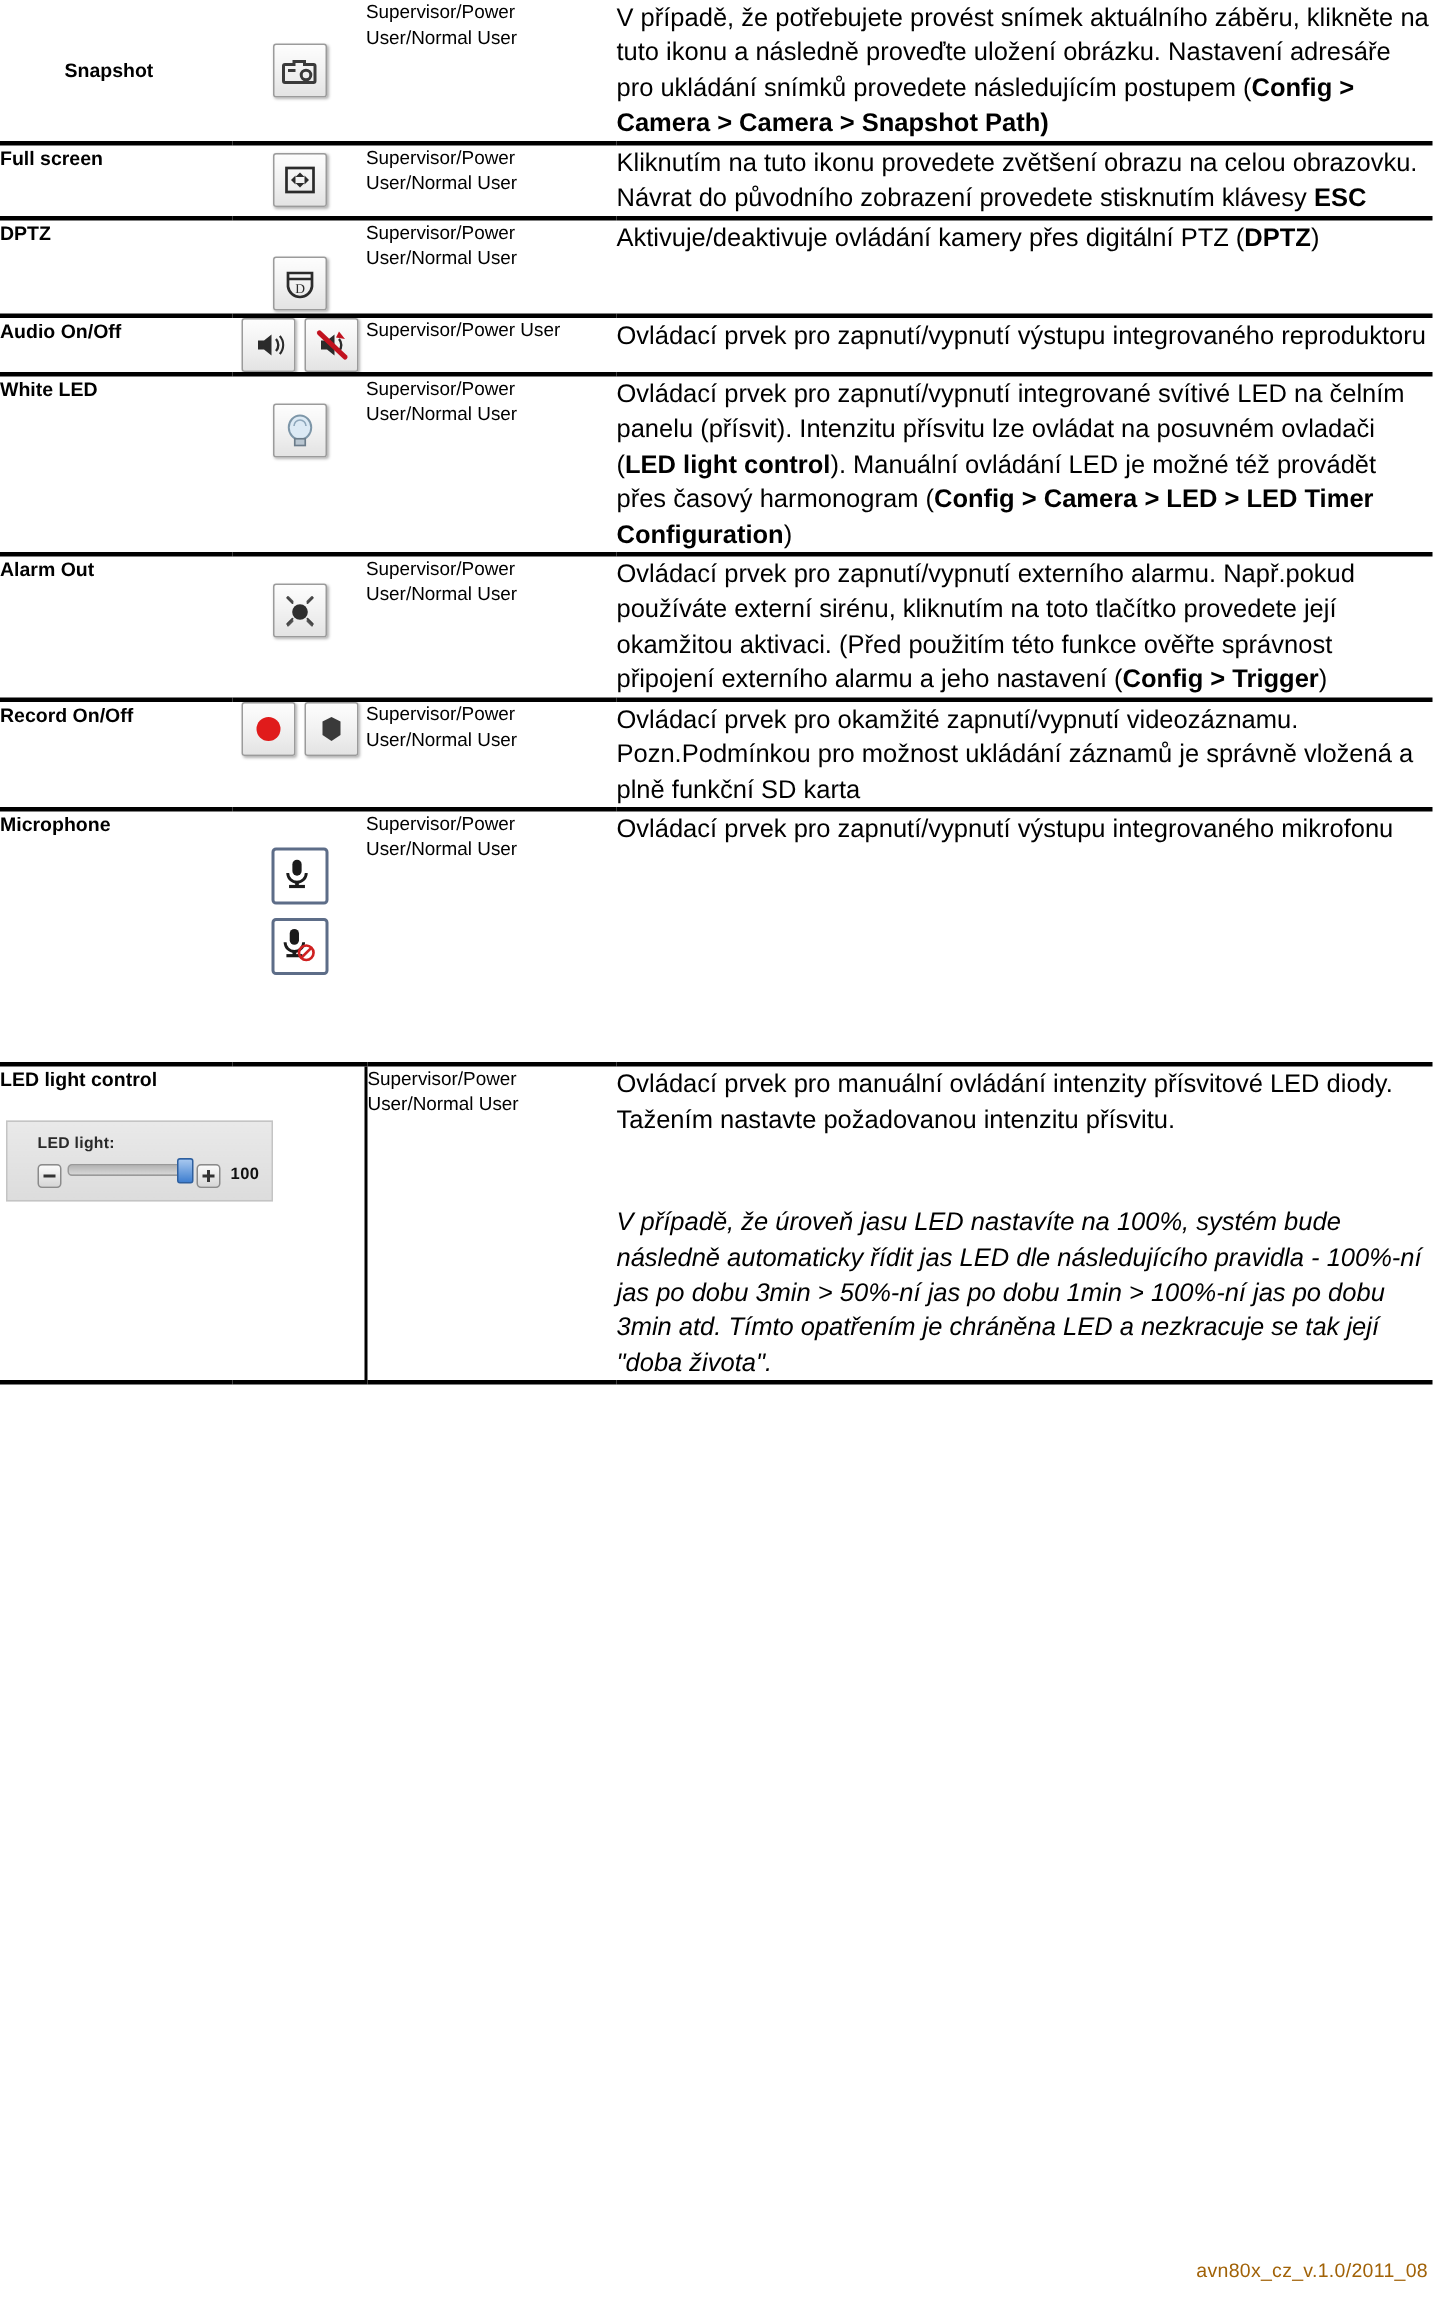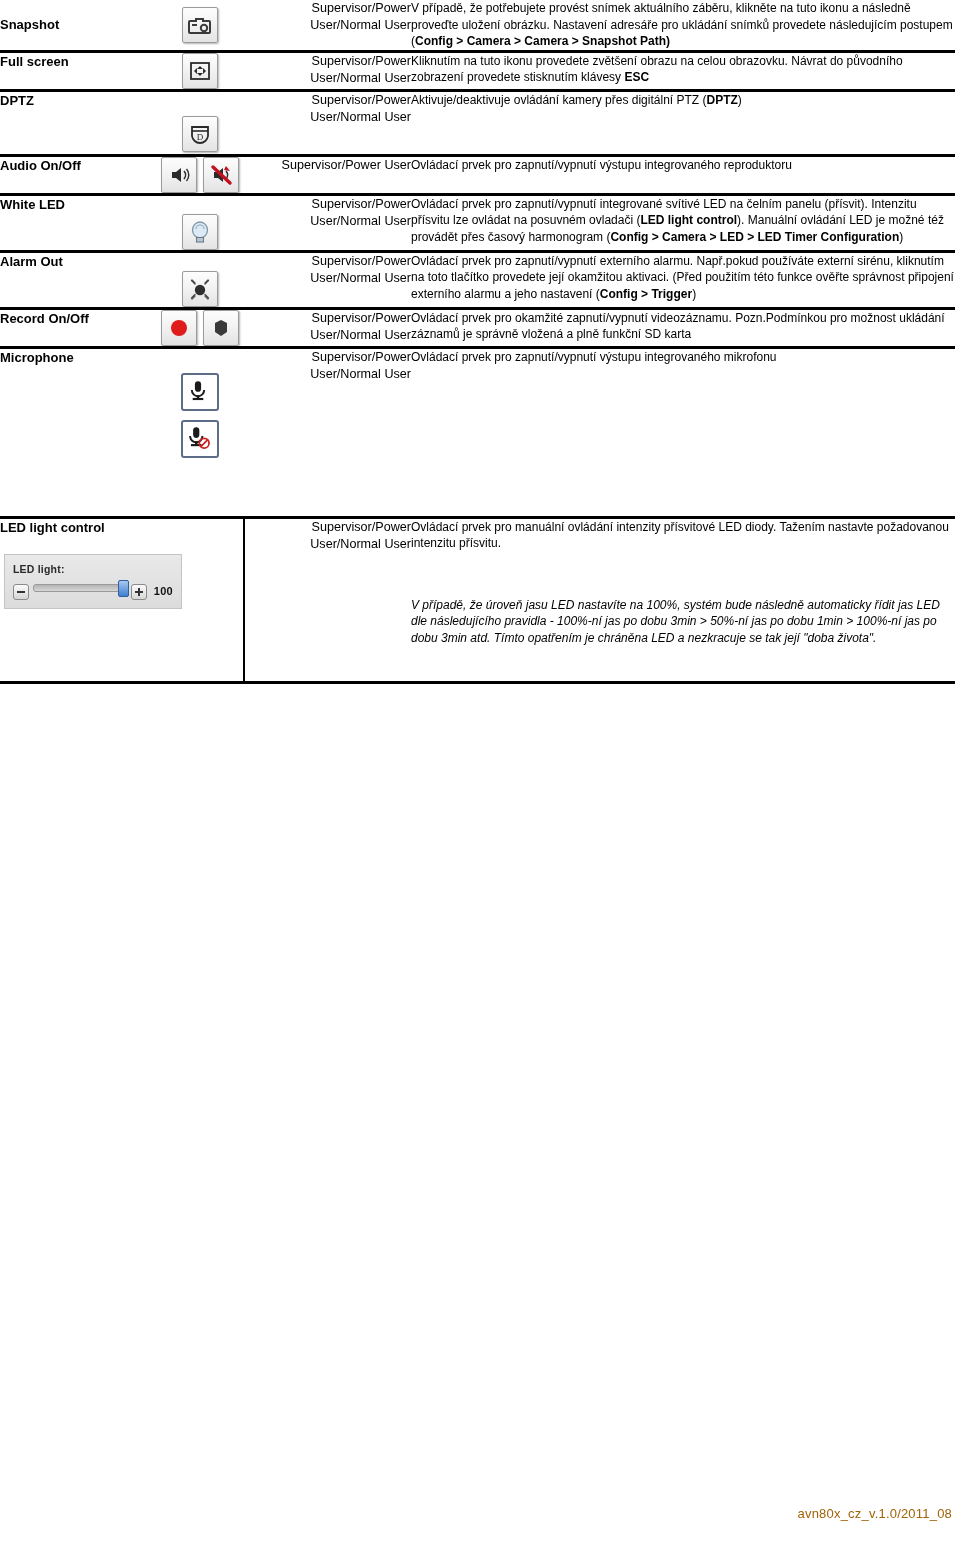--- a/index.html
+++ b/index.html
@@ -62,38 +62,37 @@
     line-height: 1.36;
   }
   .body-row > td.last { border-right: 0; }
   .body-row.thick > td { border-bottom: 3px solid #000; }
 
   td.cell-name {
     font-weight: bold;
     font-size: 13px;
     padding: 10px 6px 8px 14px;
   }
-  td.cell-name.mid { vertical-align: middle; }
+  td.cell-name.mid { vertical-align: middle; padding-left: 43px; }
 
   td.cell-icon {
     text-align: center;
     padding: 10px 4px 8px 4px;
   }
   td.cell-icon.mid { vertical-align: middle; }
 
   td.cell-avail {
     padding: 10px 6px 8px 11px;
     font-size: 12.6px;
     line-height: 1.34;
-    text-align: right;
   }
 
   td.cell-desc {
     padding: 10px 8px 10px 11px;
-    font-size: 12px;
+    font-size: 17px;
     line-height: 1.38;
     text-align: left;
   }
   td.cell-desc b { font-weight: bold; }
   td.cell-desc .it { font-style: italic; margin-top: 45px; }
   td.cell-desc p { margin: 0; }
   td.cell-desc p + p { margin-top: 13px; }
 
   
   .ibtn {
@@ -118,21 +117,21 @@
 
   .icon-stack-v .ibtn { display: block; margin: 0 auto 9px auto; }
   .icon-stack-v .ibtn:last-child { margin-bottom: 0; }
 
   
   .led-widget {
     width: 178px;
     margin: 18px 0 0 4px;
     background: linear-gradient(to bottom, #e9e9e9 0%, #dcdcdc 100%);
     border: 1px solid #c4c4c4;
-    padding: 7px 8px 8px 8px;
+    padding: 7px 8px 8px 20px;
     box-sizing: border-box;
   }
   .led-widget .led-label {
     font-size: 10.5px;
     font-weight: bold;
     color: #2a2a2a;
     margin-bottom: 7px;
     letter-spacing: .2px;
   }
   .led-row {

